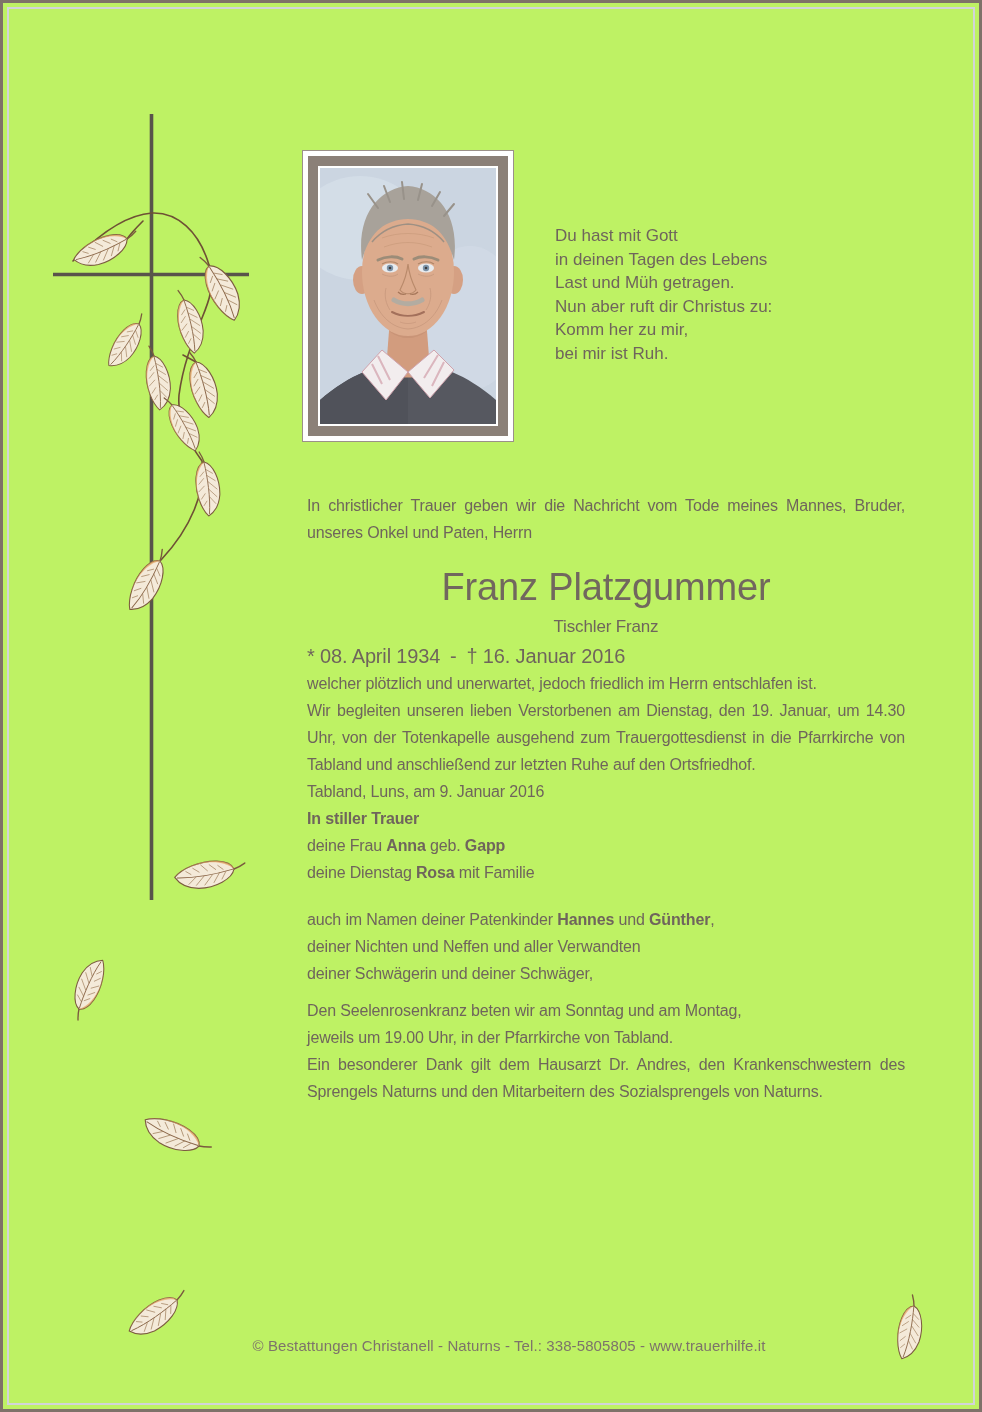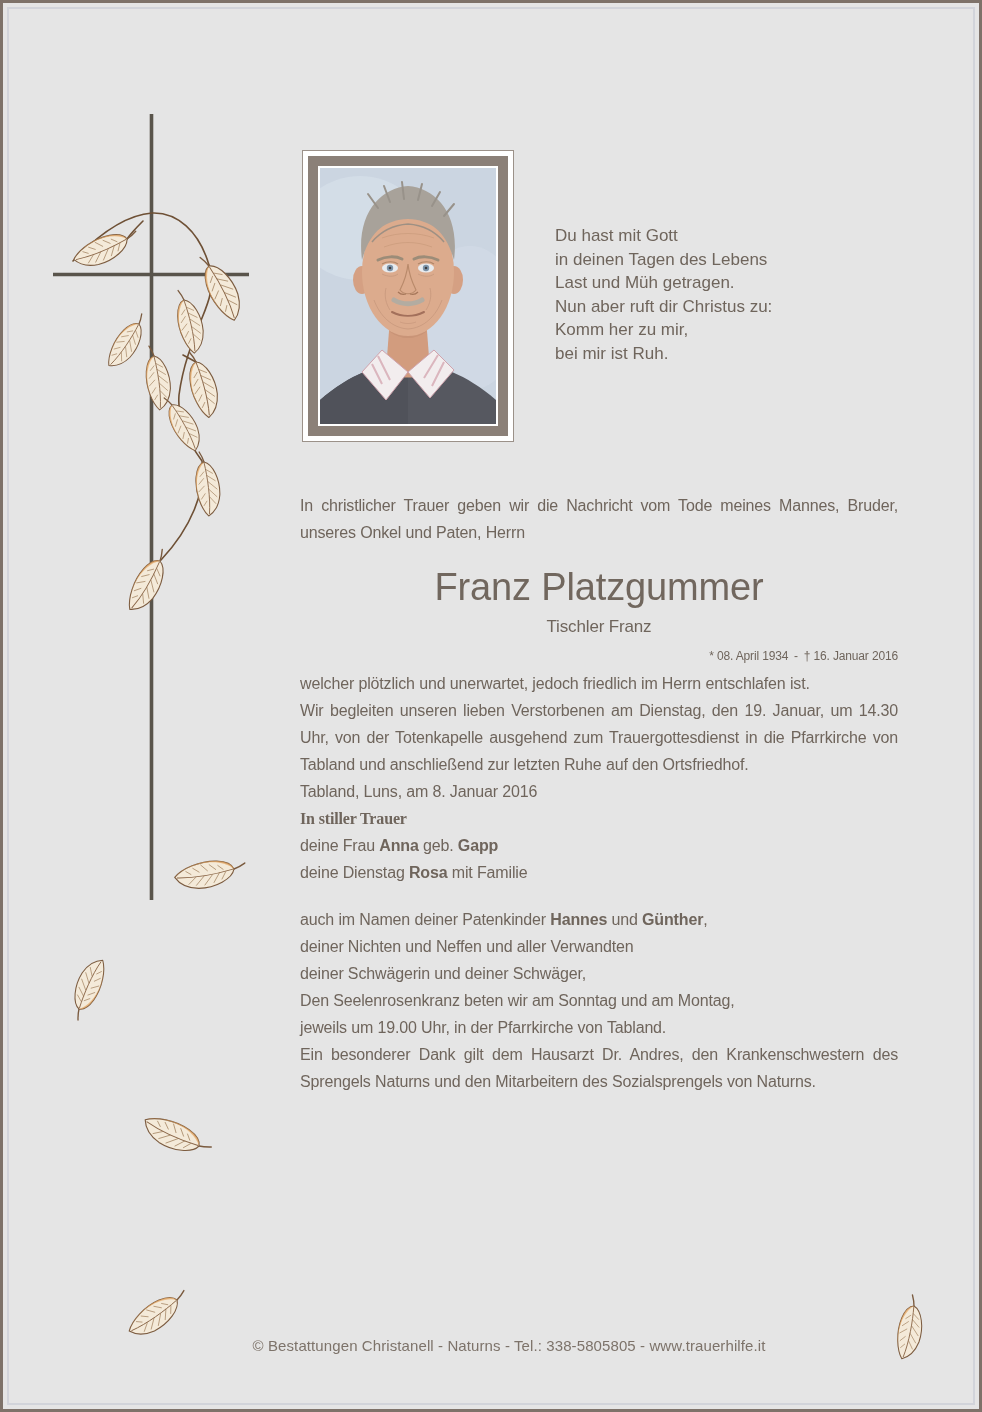--- a/index.html
+++ b/index.html
@@ -1,18 +1,18 @@
 <!DOCTYPE html>
 <html lang="de"><head>
 <meta charset="utf-8">
 <style>
   html,body { margin:0; padding:0; background:#ffffff; }
   .page {
     position:relative; width:982px; height:1412px; margin:0 auto;
-    box-sizing:border-box; background:#e5e5e5;
+    box-sizing:border-box; background:#bef264;
     border:3px solid #7e7269; overflow:hidden;
     font-family:"Liberation Sans","DejaVu Sans",sans-serif;
     color:#6e6459;
   }
   .inner-frame { position:absolute; inset:4px; border:2px solid #d2d4da; pointer-events:none; }
 
   
   .artwork { position:absolute; left:0; top:0; width:982px; height:1412px; pointer-events:none; }
   .cross-line { stroke:#59544b; stroke-width:3.6; }
   .twig  { fill:none; stroke:#6e5035; stroke-width:1.6; stroke-linecap:round; }
@@ -28,36 +28,36 @@
     box-sizing:border-box; background:#fff; border:1px solid #9b9189; padding:5px;
   }
   .photo-mat { box-sizing:border-box; width:100%; height:100%; border:10px solid #8b8078; padding:2px; background:#fff; }
   .photo-img { display:block; width:176px; height:256px; }
 
   
   .poem { position:absolute; left:552px; top:221px; font-size:17px; line-height:23.5px; color:#6f655c; }
 
   
   .content {
-    position:absolute; left:297px; top:489px; width:598px;
+    position:absolute; left:304px; top:489px; width:598px;
     font-size:16px; line-height:27px; letter-spacing:-0.15px; color:#6f655c;
   }
   .content p { margin:0; }
   .just { text-align:justify; }
   .deceased-name { font-size:38px; line-height:50px; font-weight:normal; text-align:center; color:#71675e; margin:16px 0 0 0; }
   .nickname { font-size:17px; line-height:30px; text-align:center; margin-top:5px; }
-  .dates    { font-size:12px; line-height:28px; text-align:right; margin-top:5px; }
+  .dates    { font-size:20px; line-height:28px; text-align:left; margin-top:5px; }
   .passing  { margin-top:26px; }
   .funeral  { margin-top:14px; }
   .place-date { margin-top:16px; }
-  .mourning-heading { margin-top:24px; font-weight:bold;font-family:Liberation Serif, serif; }
+  .mourning-heading { margin-top:24px; font-weight:bold; }
   .wife-line   { margin-top:20px; }
   .sister-line { margin-top:5px; }
   .also-group  { margin-top:20px; }
-  .rosary      { }
+  .rosary      { margin-top:10px; }
   .thanks      { margin-top:16px; }
   .b { font-weight:bold; }
 
   .footer {
     position:absolute; left:0; right:0; top:1334px; text-align:center;
     font-size:15px; color:#7d736a; letter-spacing:0.1px;padding-left:36px;
   }
 </style>
 </head>
 <body>
@@ -164,21 +164,21 @@
 
   <div class="content">
     <p class="just">In christlicher Trauer geben wir die Nachricht vom Tode meines Mannes, Bruder, unseres Onkel und Paten, Herrn</p>
 
     <h1 class="deceased-name">Franz Platzgummer</h1>
     <p class="nickname">Tischler Franz</p>
     <p class="dates">* 08. April 1934 - † 16. Januar 2016</p>
 
     <p class="passing just">welcher plötzlich und unerwartet, jedoch friedlich im Herrn entschlafen ist.</p>
     <p class="funeral just">Wir begleiten unseren lieben Verstorbenen am Dienstag, den 19. Januar, um 14.30 Uhr, von der Totenkapelle ausgehend zum Trauergottesdienst in die Pfarrkirche von Tabland und anschließend zur letzten Ruhe auf den Ortsfriedhof.</p>
-    <p class="place-date">Tabland, Luns, am 8. Januar 2016</p>
+    <p class="place-date">Tabland, Luns, am 9. Januar 2016</p>
 
     <p class="mourning-heading">In stiller Trauer</p>
     <p class="wife-line"><span>deine Frau </span><span class="b">Anna</span><span> geb. </span><span class="b">Gapp</span></p>
     <p class="sister-line"><span>deine Dienstag </span><span class="b">Rosa</span><span> mit Familie</span></p>
 
     <div class="also-group">
       <div><span>auch im Namen deiner Patenkinder </span><span class="b">Hannes</span><span> und </span><span class="b">Günther</span><span>,</span></div>
       <div><span>deiner Nichten und Neffen und aller Verwandten</span></div>
       <div><span>deiner Schwägerin und deiner Schwäger,</span></div>
     </div>

